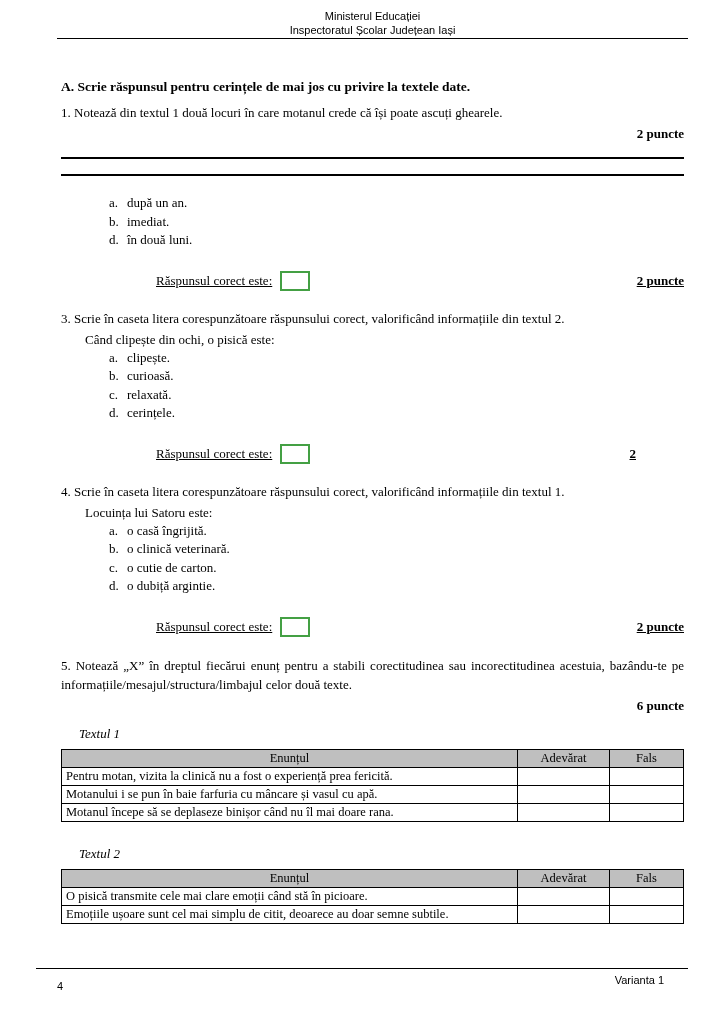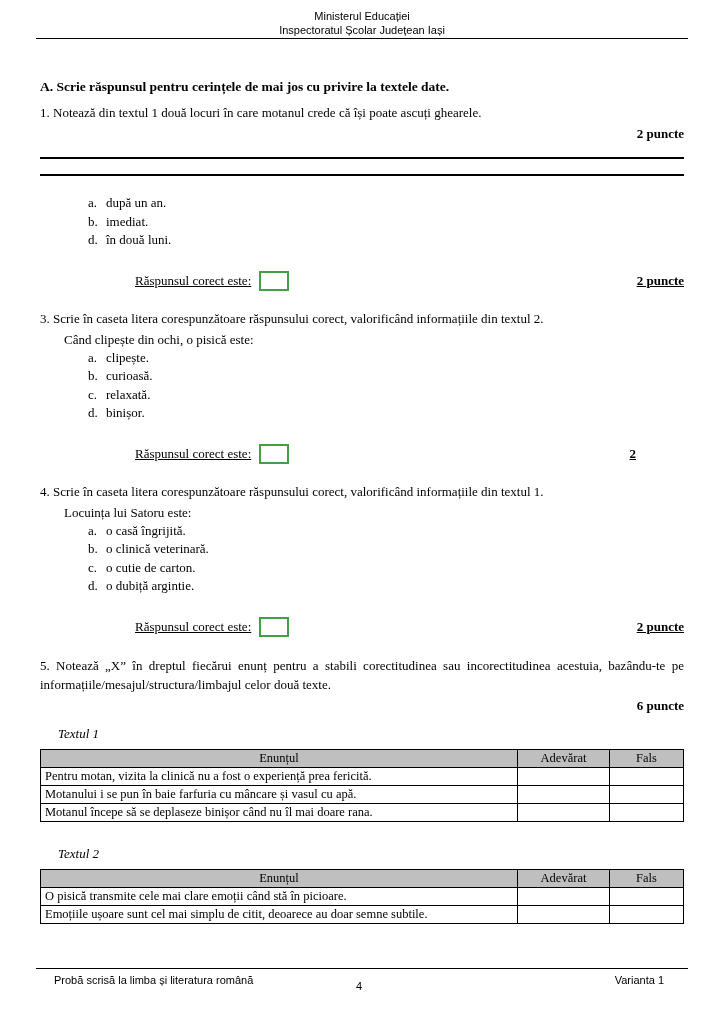--- a/index.html
+++ b/index.html
@@ -1,20 +1,21 @@
 <!DOCTYPE html>
 <html style="--answer-box-border: #44a044; --table-header-bg: #bfbfbf;"><head>
 <meta charset="utf-8">
 <style>
   * { margin:0; padding:0; box-sizing:border-box; }
   html,body { background:#fff; }
   .page {
     width:724px; height:1024px; background:#fff; position:relative; overflow:hidden;
     font-family:"Liberation Serif", serif; font-size:13px; color:#000;
     margin:0 auto;
+    padding-left:21px;
   }
   .header { text-align:center; padding-top:9px; font-family:"Liberation Sans", sans-serif; font-size:11px; line-height:14px; }
   .header-rule { border-top:1px solid #000; margin:1px 36px 0 36px; }
   .content { padding:0 40px; }
   .section-title { font-weight:bold; margin-top:40px; font-size:13.5px; }
   .q-text { margin-top:9px; line-height:18px; }
   .points { font-weight:bold; text-align:right; margin-top:4px; }
   .answer-line { height:17px; border-bottom:2px solid #000; }
   .mcq { margin-top:18px; }
   .stem { margin-left:24px; margin-top:2px; line-height:19px; }
@@ -92,21 +93,21 @@
       <div class="option">
         <span class="opt-letter">a.</span><span class="opt-text">clipește.</span>
       </div>
       <div class="option">
         <span class="opt-letter">b.</span><span class="opt-text">curioasă.</span>
       </div>
       <div class="option">
         <span class="opt-letter">c.</span><span class="opt-text">relaxată.</span>
       </div>
       <div class="option">
-        <span class="opt-letter">d.</span><span class="opt-text">binișor.</span>
+        <span class="opt-letter">d.</span><span class="opt-text">cerințele.</span>
       </div>
       <div class="answer-row">
         <span class="answer-label">Răspunsul corect este:</span>
         <span class="answer-box"></span>
         <span class="points-inline offset">2</span>
       </div>
     </div>
 
     <div class="mcq">
       <div class="q-text">4. Scrie în caseta litera corespunzătoare răspunsului corect, valorificând informațiile din textul 1.</div>
@@ -182,18 +183,17 @@
           <td>Emoțiile ușoare sunt cel mai simplu de citit, deoarece au doar semne subtile.</td>
           <td></td>
           <td></td>
         </tr>
       </tbody>
     </table>
 
   </div>
 
   <div class="footer">
-    <div class="footer-left">Probă scrisă la limba și literatura română</div>
     <div class="footer-page">4</div>
     <div class="footer-right">Varianta 1</div>
   </div>
 
 </div>
 
 </body></html>

